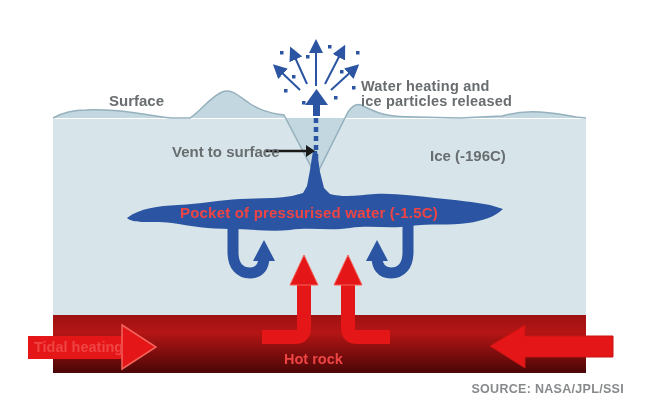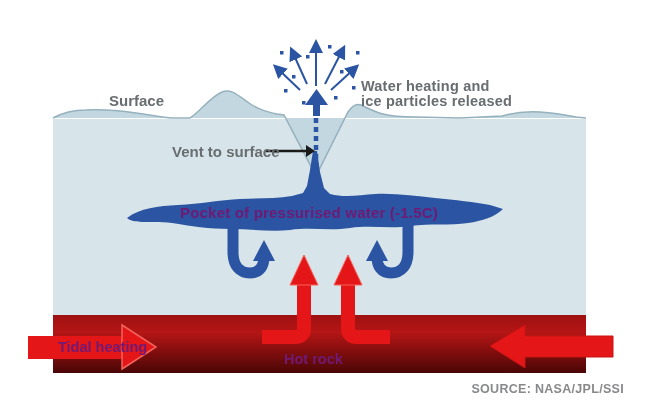--- a/index.html
+++ b/index.html
@@ -3,27 +3,27 @@
 <meta charset="utf-8">
 <style>
   html,body{margin:0;padding:0;background:#fff;}
   .stage{
     position:relative;width:660px;height:404px;background:#fff;overflow:hidden;
     font-family:"Liberation Sans","DejaVu Sans",sans-serif;
   }
   .stage svg{position:absolute;left:0;top:0;}
   .lbl{position:absolute;font-weight:bold;white-space:pre;line-height:15px;}
   .lbl-gray{color:var(--label-gray,#686d70);font-size:15px;}
-  .lbl-white{color:#701a75;}
+  .lbl-white{color:#ef4444;}
   .lbl-surface{left:109px;top:93px;text-align:center;}
   .lbl-vapour{left:361px;top:79px;font-size:14.5px;letter-spacing:.2px;}
   .lbl-vent{left:172px;top:144px;}
   .lbl-ice{left:430px;top:148px;}
   .lbl-pocket{left:180px;top:205px;font-size:15px;letter-spacing:.2px;}
-  .lbl-tidal{left:34px;top:340px;font-size:14.5px;margin-left:24px;}
+  .lbl-tidal{left:34px;top:340px;font-size:14.5px;}
   .lbl-hotrock{left:284px;top:352px;font-size:14.5px;}
   .lbl-source{right:36px;top:382px;font-size:12.5px;color:var(--source-gray,#87898b);letter-spacing:.3px;}
 </style>
 </head>
 <body>
 
 <div class="stage">
 
   <svg width="660" height="404" viewBox="0 0 660 404">
     <defs>
@@ -110,20 +110,21 @@
       <polygon points="306,145 306,157 315,151" style="fill:var(--pointer-black,#1a1a1a)"></polygon>
     </g>
   </svg>
 
   <div class="lbl lbl-gray lbl-surface">Surface</div>
 
   <div class="lbl lbl-gray lbl-vapour"><span>Water heating and</span><br><span>ice particles released</span></div>
 
   <div class="lbl lbl-gray lbl-vent">Vent to surface</div>
 
+  <div class="lbl lbl-gray lbl-ice">Ice (-196C)</div>
 
   <div class="lbl lbl-white lbl-pocket">Pocket of pressurised water (-1.5C)</div>
 
   <div class="lbl lbl-white lbl-tidal">Tidal heating</div>
 
   <div class="lbl lbl-white lbl-hotrock">Hot rock</div>
 
   <div class="lbl lbl-source">SOURCE: NASA/JPL/SSI</div>
 </div>
 

